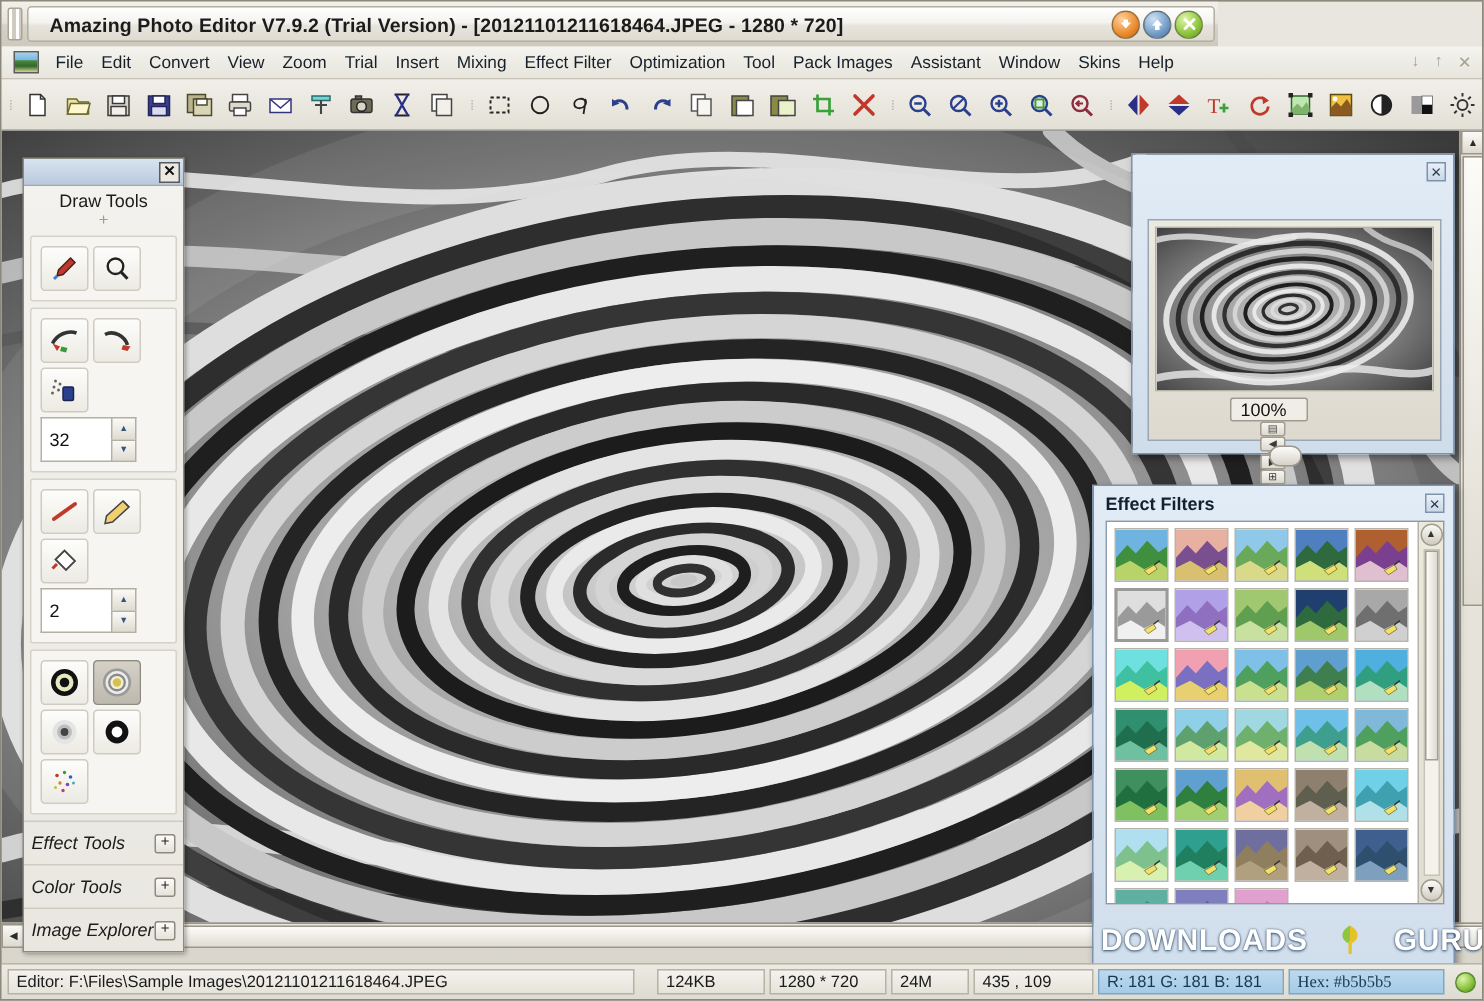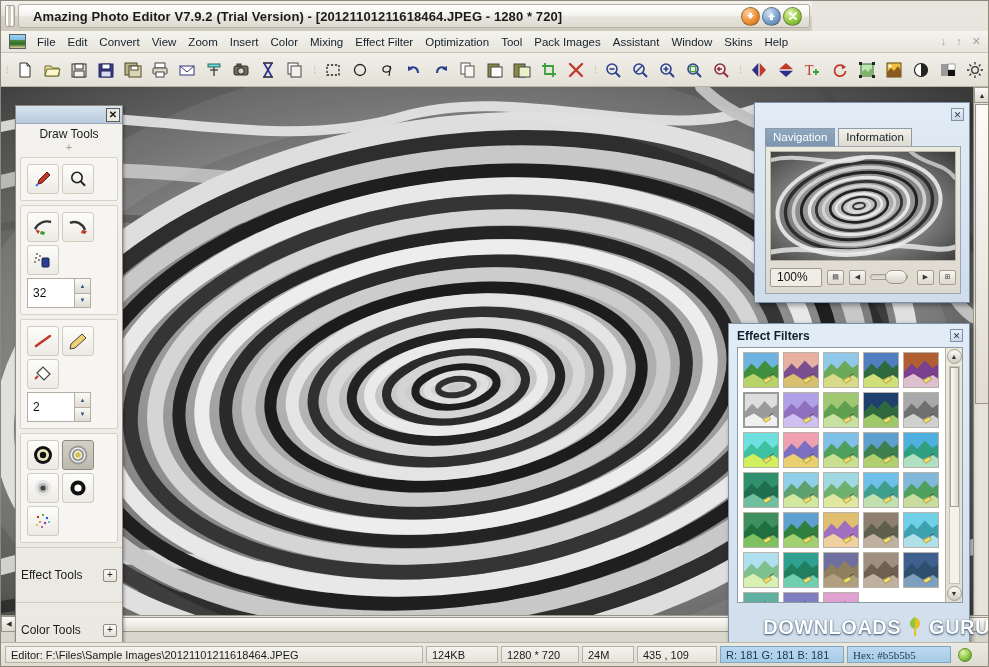--- a/index.html
+++ b/index.html
@@ -139,22 +139,22 @@
     display: flex; align-items: center; justify-content: center;
     font-size: 10px; font-weight: bold; color: #111; cursor: pointer; line-height: 1;
   }
   .sect-header {
     display: flex; align-items: center; justify-content: space-between;
     padding: 3px 6px 2px 6px; font-size: 12px; color: #1c1c1c; flex-direction: column;
   }
   .sect-header .plus-lite { color: #a09c90; font-size: 11px; }
   .expander {
     display: flex; align-items: center; justify-content: space-between;
-    padding: 20px 5px; font-size: 12px; color: #1c1c1c;
-    border-top: 1px solid #cfcbc1; cursor: pointer;
+    padding: 7px 5px; font-size: 12px; color: #1c1c1c;
+    border-top: 1px solid #cfcbc1; cursor: pointer; font-style: italic;
   }
   .exp-btn {
     width: 14px; height: 13px; border: 1px solid #8e8a80; border-radius: 2px;
     background: linear-gradient(180deg,#fcfbf8,#e5e2d9);
     display: flex; align-items: center; justify-content: center;
     font-size: 10px; color: #222; line-height: 1;
   }
   .tool-group {
     margin: 2px 4px 4px 4px; padding: 6px; border: 1px solid #d6d2c8; border-radius: 2px;
     background: #f6f5f1;
@@ -201,21 +201,21 @@
     padding: 2px 7px 3px 7px; font-size: 11.5px;
     border: 1px solid #8a9bad; border-bottom: none; cursor: pointer;
     background: linear-gradient(180deg,#f3f1ea,#ddd9cf); color: #16202b;
   }
   .nav-tab.selected { background: linear-gradient(180deg,#8fa7bf,#7d96ae); color: #fff; }
   #nav-body {
     position: absolute; left: 10px; top: 43px; width: 196px; height: 148px;
     background: linear-gradient(180deg,#eceade,#ddd9cf); border: 1px solid #9aa6b4;
   }
   #nav-thumb { position: absolute; left: 4px; top: 4px; width: 186px; height: 110px; background: #fff; border: 1px solid #b6b2a6; overflow: hidden; }
-  #nav-ctrls { position: absolute; left: 4px; top: 118px; width: 186px; height: 24px; display: flex; align-items: center; }
+  #nav-ctrls { position: absolute; left: 4px; top: 118px; width: 152px; height: 24px; display: flex; align-items: center; flex-direction: column; }
   #zoom-value {
     width: 52px; height: 19px; border: 1px solid #9f9b90; background: #efede5;
     display: flex; align-items: center; padding-left: 6px; font-size: 12px; color: #111; border-radius: 2px;
   }
   .nav-btn {
     width: 17px; height: 15px; margin-left: 5px; border: 1px solid #a19d92; border-radius: 2px;
     background: linear-gradient(180deg,#f7f5ef,#ddd9cf);
     display: flex; align-items: center; justify-content: center; font-size: 7px; color: #3a3a3a; cursor: pointer;
   }
   #zoom-slider {
@@ -273,36 +273,36 @@
     display: flex; align-items: center; padding: 0 4px; gap: 3px;
   }
   .sb-cell {
     height: 17px; border: 1px solid #b6b2a6;
     background: linear-gradient(180deg,#f3f2ed,#e6e3da);
     display: flex; align-items: center; padding: 0 5px; font-size: 11px; color: #1a1a1a;
     white-space: nowrap; overflow: hidden;
   }
   .sb-cell.blue { background: linear-gradient(180deg,#bcd9ef,#a5cbe6); border-color: #7fa7c4; color: #17384f; }
   #sb-path { width: 418px; }
-  #sb-size { width: 72px; }
+  #sb-size { width: 72px; margin-left: 12px; }
   #sb-dims { width: 78px; }
   #sb-mem  { width: 52px; text-align: right; }
   #sb-coords { width: 80px; }
   #sb-rgb { width: 124px; }
   #sb-hex { width: 104px; font-family: Liberation Serif, serif; }
   #sb-led {
     width: 14px; height: 14px; border-radius: 50%; margin-left: 4px;
     background: radial-gradient(circle at 34% 30%, #dff5a9, #86c23c 60%, #4d8a1c);
     border: 1px solid #5d8a33;
   }
 
   
   #watermark {
     position: absolute; left: 733px; bottom: 22px; width: 256px; height: 34px;
-    display: flex; align-items: center; justify-content: flex-end;
+    display: flex; align-items: center; justify-content: space-between;
     pointer-events: none;
   }
   #watermark .wm-text {
     font-size: 20px; font-weight: bold; color: #ffffff; letter-spacing: 0.5px;
     text-shadow: 0 1px 2px rgba(20,60,100,.85), 0 0 1px rgba(0,0,0,.6);
     font-family: "Liberation Sans", sans-serif;
   }
   #watermark .wm-leaf { margin: 0 4px; }
 </style>
 </head>
@@ -334,22 +334,22 @@
     </div>
   </div>
 
   <div id="menubar">
     <div id="menu-logo"></div>
     <div class="menu-item"><span>File</span></div>
     <div class="menu-item"><span>Edit</span></div>
     <div class="menu-item"><span>Convert</span></div>
     <div class="menu-item"><span>View</span></div>
     <div class="menu-item"><span>Zoom</span></div>
+    <div class="menu-item"><span>Trial</span></div>
     <div class="menu-item"><span>Insert</span></div>
-    <div class="menu-item"><span>Color</span></div>
     <div class="menu-item"><span>Mixing</span></div>
     <div class="menu-item"><span>Effect Filter</span></div>
     <div class="menu-item"><span>Optimization</span></div>
     <div class="menu-item"><span>Tool</span></div>
     <div class="menu-item"><span>Pack Images</span></div>
     <div class="menu-item"><span>Assistant</span></div>
     <div class="menu-item"><span>Window</span></div>
     <div class="menu-item"><span>Skins</span></div>
     <div class="menu-item"><span>Help</span></div>
     <div class="mdi-ctrls">
@@ -813,24 +813,20 @@
       <span class="exp-btn">+</span>
     </div>
     <div class="expander">
       <span>Image Explorer</span>
       <span class="exp-btn">+</span>
     </div>
   </div>
 
   <div id="nav-panel">
     <div id="nav-close">✕</div>
-    <div id="nav-tabs">
-      <div class="nav-tab selected"><span>Navigation</span></div>
-      <div class="nav-tab"><span>Information</span></div>
-    </div>
     <div id="nav-body">
       <div id="nav-thumb">
         <svg width="184" height="108" viewBox="0 0 184 108">
           <defs>
               <radialGradient id="nbg" cx="47%" cy="52%" r="72%">
             <stop offset="0%" stop-color="#d0d0d0"></stop>
                 <stop offset="45%" stop-color="#8f8f8f"></stop>
                 <stop offset="100%" stop-color="#3d3d3d"></stop>
           </radialGradient>
             </defs>

